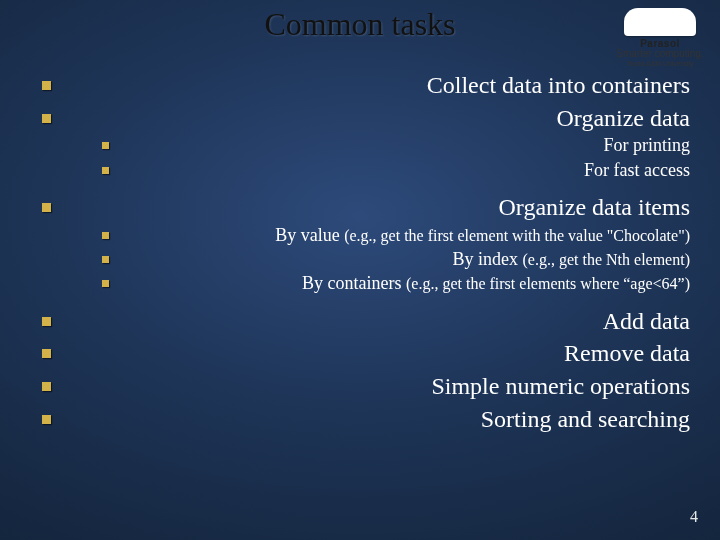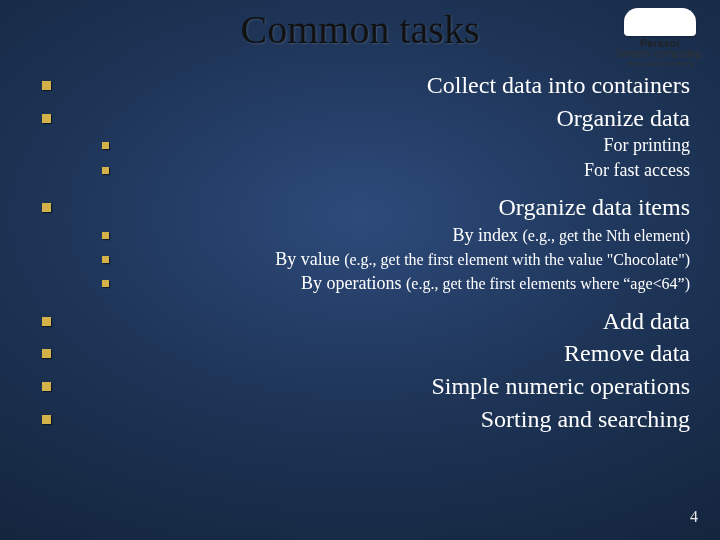--- a/index.html
+++ b/index.html
@@ -6,21 +6,21 @@
   html, body { width: 720px; height: 540px; overflow: hidden; }
   body {
     font-family: "Times New Roman", Times, serif;
     background: radial-gradient(ellipse 120% 100% at 50% 40%, #2d4a7a 0%, #1e3558 35%, #162842 65%, #0e1c30 100%);
     color: #fff;
     position: relative;
   }
   .slide { width: 720px; height: 540px; position: relative; }
   .title {
     text-align: center;
-    font-size: 40px;
+    font-size: 32px;
     color: #111;
     padding-top: 6px;
     font-weight: normal;
     text-shadow: 1px 1px 2px rgba(255,255,255,0.15);
   }
   .logo {
     position: absolute;
     top: 8px; right: 14px;
     width: 92px;
     text-align: center;
@@ -110,23 +110,23 @@
     <ul class="lvl1">
       <li><span>Collect data into containers</span></li>
       <li><span>Organize data</span>
         <ul class="lvl2">
           <li><span>For printing</span></li>
           <li><span>For fast access</span></li>
         </ul>
       </li>
       <li><span>Organize data items</span>
         <ul class="lvl2">
+          <li><span>By value </span><span class="paren">(e.g., get the first element with the value "Chocolate")</span></li>
           <li><span>By index </span><span class="paren">(e.g., get the Nth element)</span></li>
-          <li><span>By value </span><span class="paren">(e.g., get the first element with the value "Chocolate")</span></li>
-          <li><span>By operations </span><span class="paren">(e.g., get the first elements where “age&lt;64”)</span></li>
+          <li><span>By containers </span><span class="paren">(e.g., get the first elements where “age&lt;64”)</span></li>
         </ul>
       </li>
       <li><span>Add data</span></li>
       <li><span>Remove data</span></li>
       <li><span>Simple numeric operations</span></li>
       <li><span>Sorting and searching</span></li>
     </ul>
   </div>
 
   <div class="pagenum">4</div>

